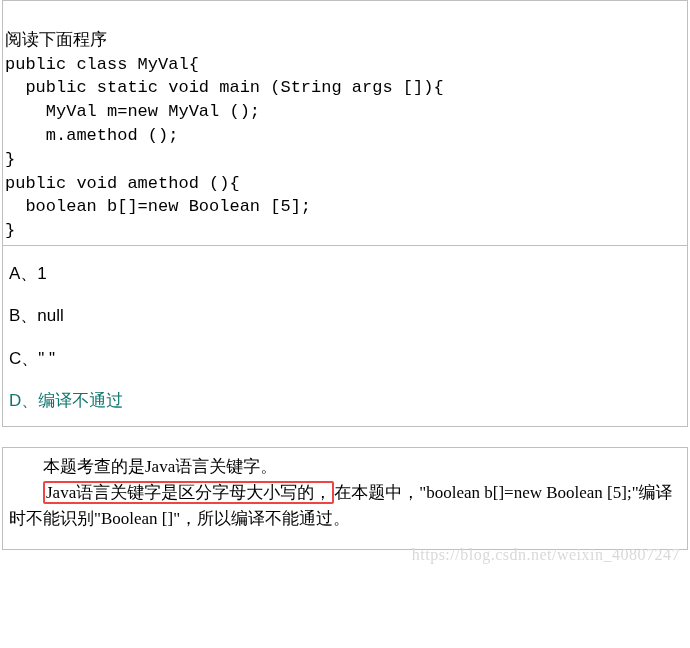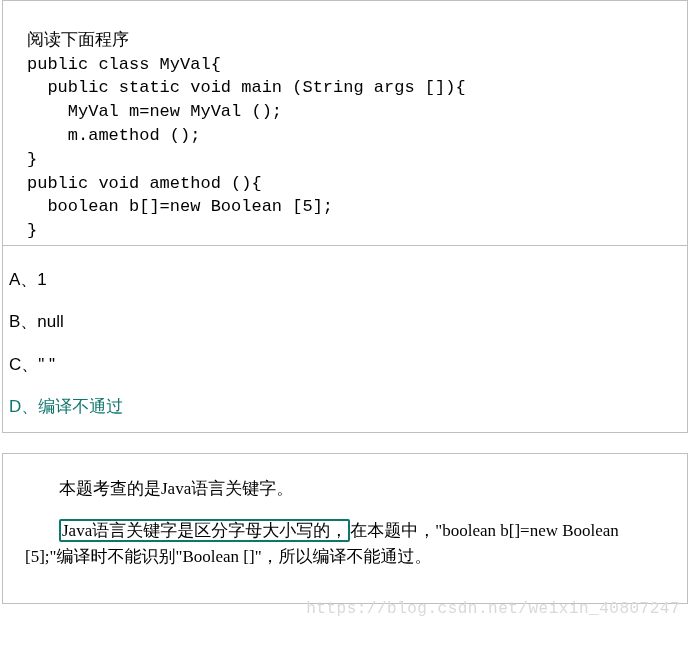--- a/index.html
+++ b/index.html
@@ -8,67 +8,67 @@
     font-family: "SimSun", "宋体", serif;
     font-size: 16px;
     background: #fff;
     width: 690px;
   }
   .box {
     border: 1px solid #bfbfbf;
     margin: 0 2px;
   }
   .code-box {
-    padding: 4px 6px 2px 24px;
+    padding: 4px 6px 2px 2px;
     font-family: "Courier New", "SimSun", monospace;
     font-size: 17px;
     line-height: 1.4;
     white-space: pre;
   }
   .options-box {
     border-top: none;
     padding: 8px 6px 12px 6px;
     font-family: Arial, "SimSun", sans-serif;
     font-size: 17px;
     line-height: 1.2;
   }
   .option {
-    margin: 16px 0 22px 0;
+    margin: 10px 0 22px 0;
   }
   .option.last {
     margin-bottom: 2px;
   }
   .correct {
     color: #0f766e;
   }
   .spacer {
     height: 20px;
   }
   .explain-box {
     padding: 6px 6px 16px 6px;
     font-family: "SimSun", "宋体", serif;
     font-size: 17px;
     line-height: 1.55;
   }
   .explain-box p {
-    margin: 16px;
+    margin: 0;
     text-indent: 2em;
   }
   .hl {
-    border: 2px solid #0f766e;
+    border: 2px solid #ef4444;
     border-radius: 2px;
     padding: 0 1px;
     display: inline;
     text-indent: 0;
   }
   .watermark {
     position: relative;
     text-align: right;
     color: #d9d9d9;
-    font-family: Liberation Mono, monospace;
+    font-family: Liberation Serif, serif;
     font-size: 16px;
     padding-right: 10px;
     margin-top: -4px;
     letter-spacing: 0.5px;
     pointer-events: none;
   }
 </style>
 </head>
 <body>
 

